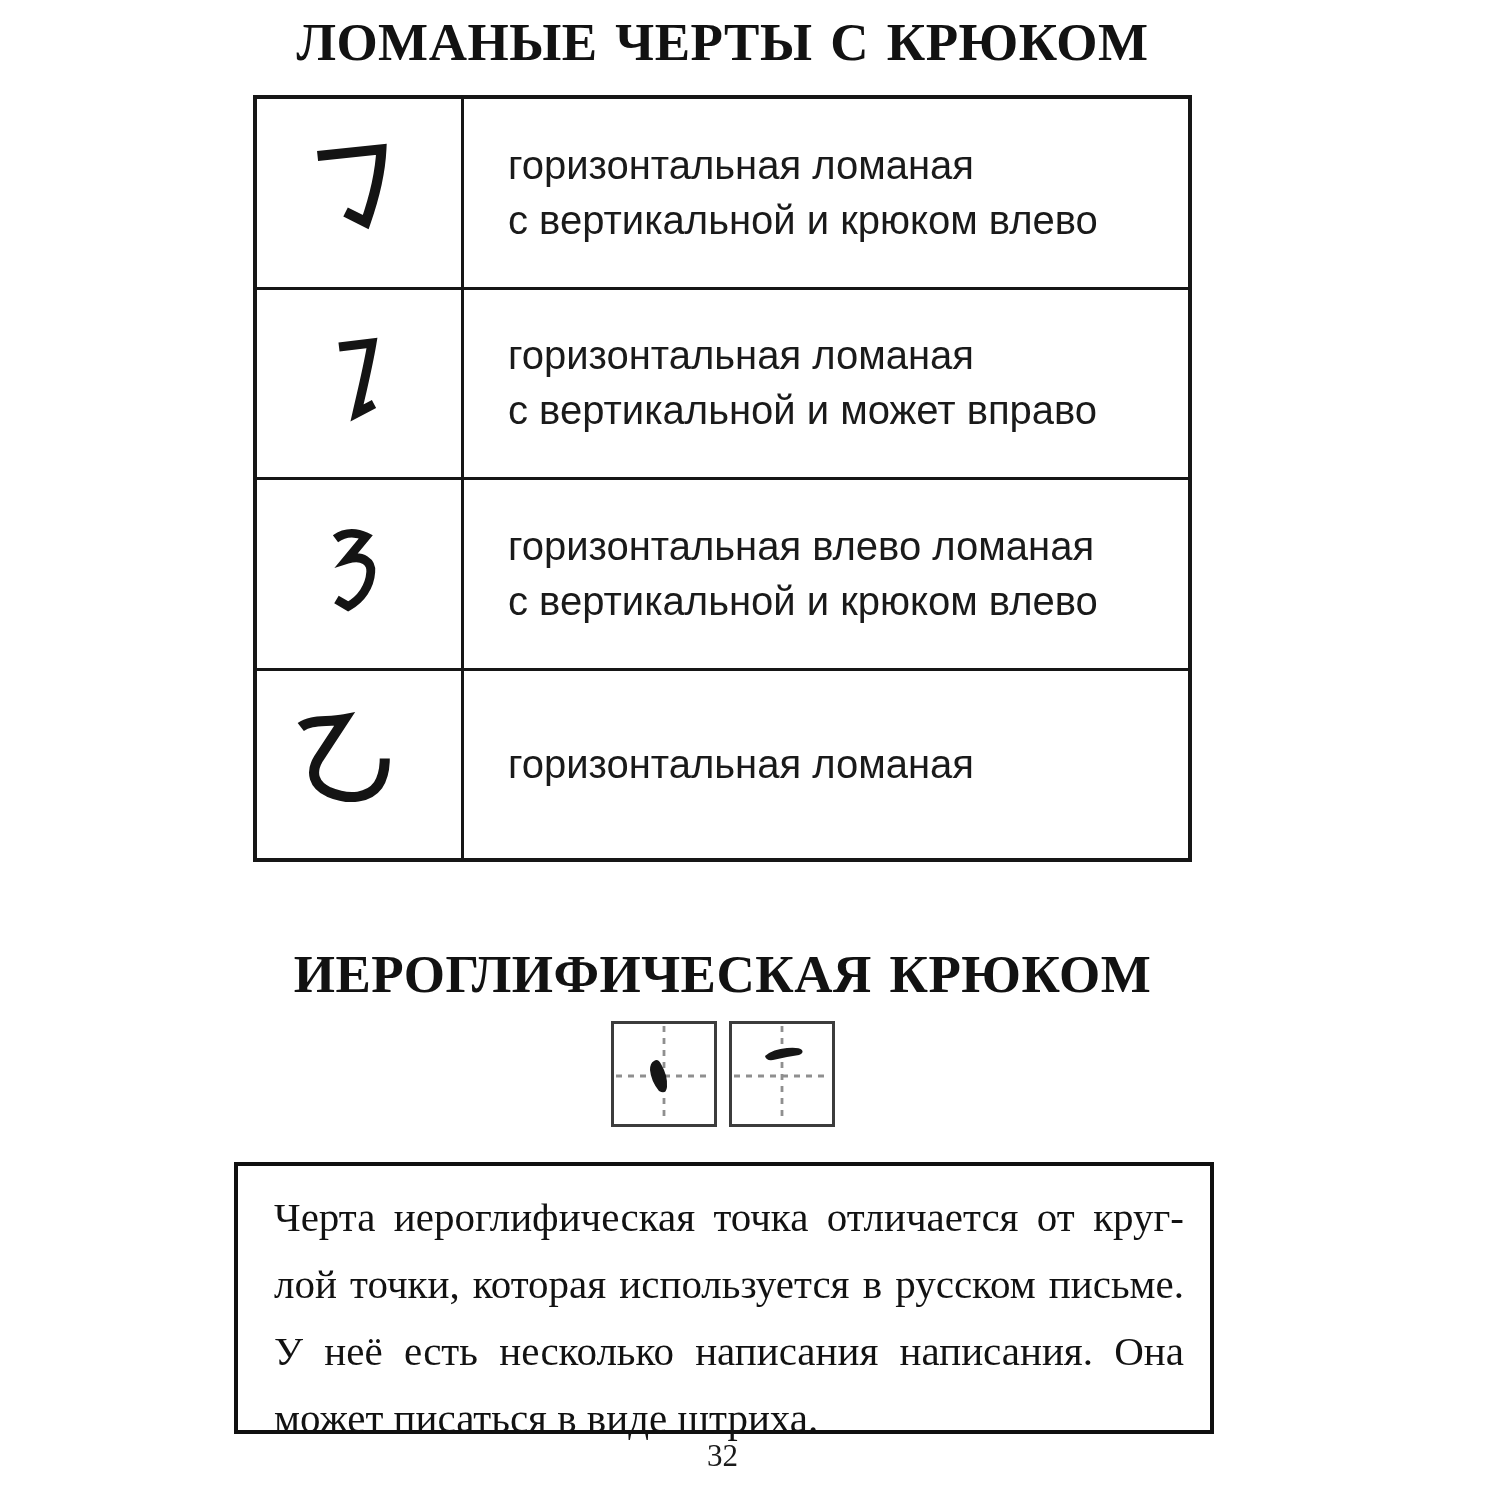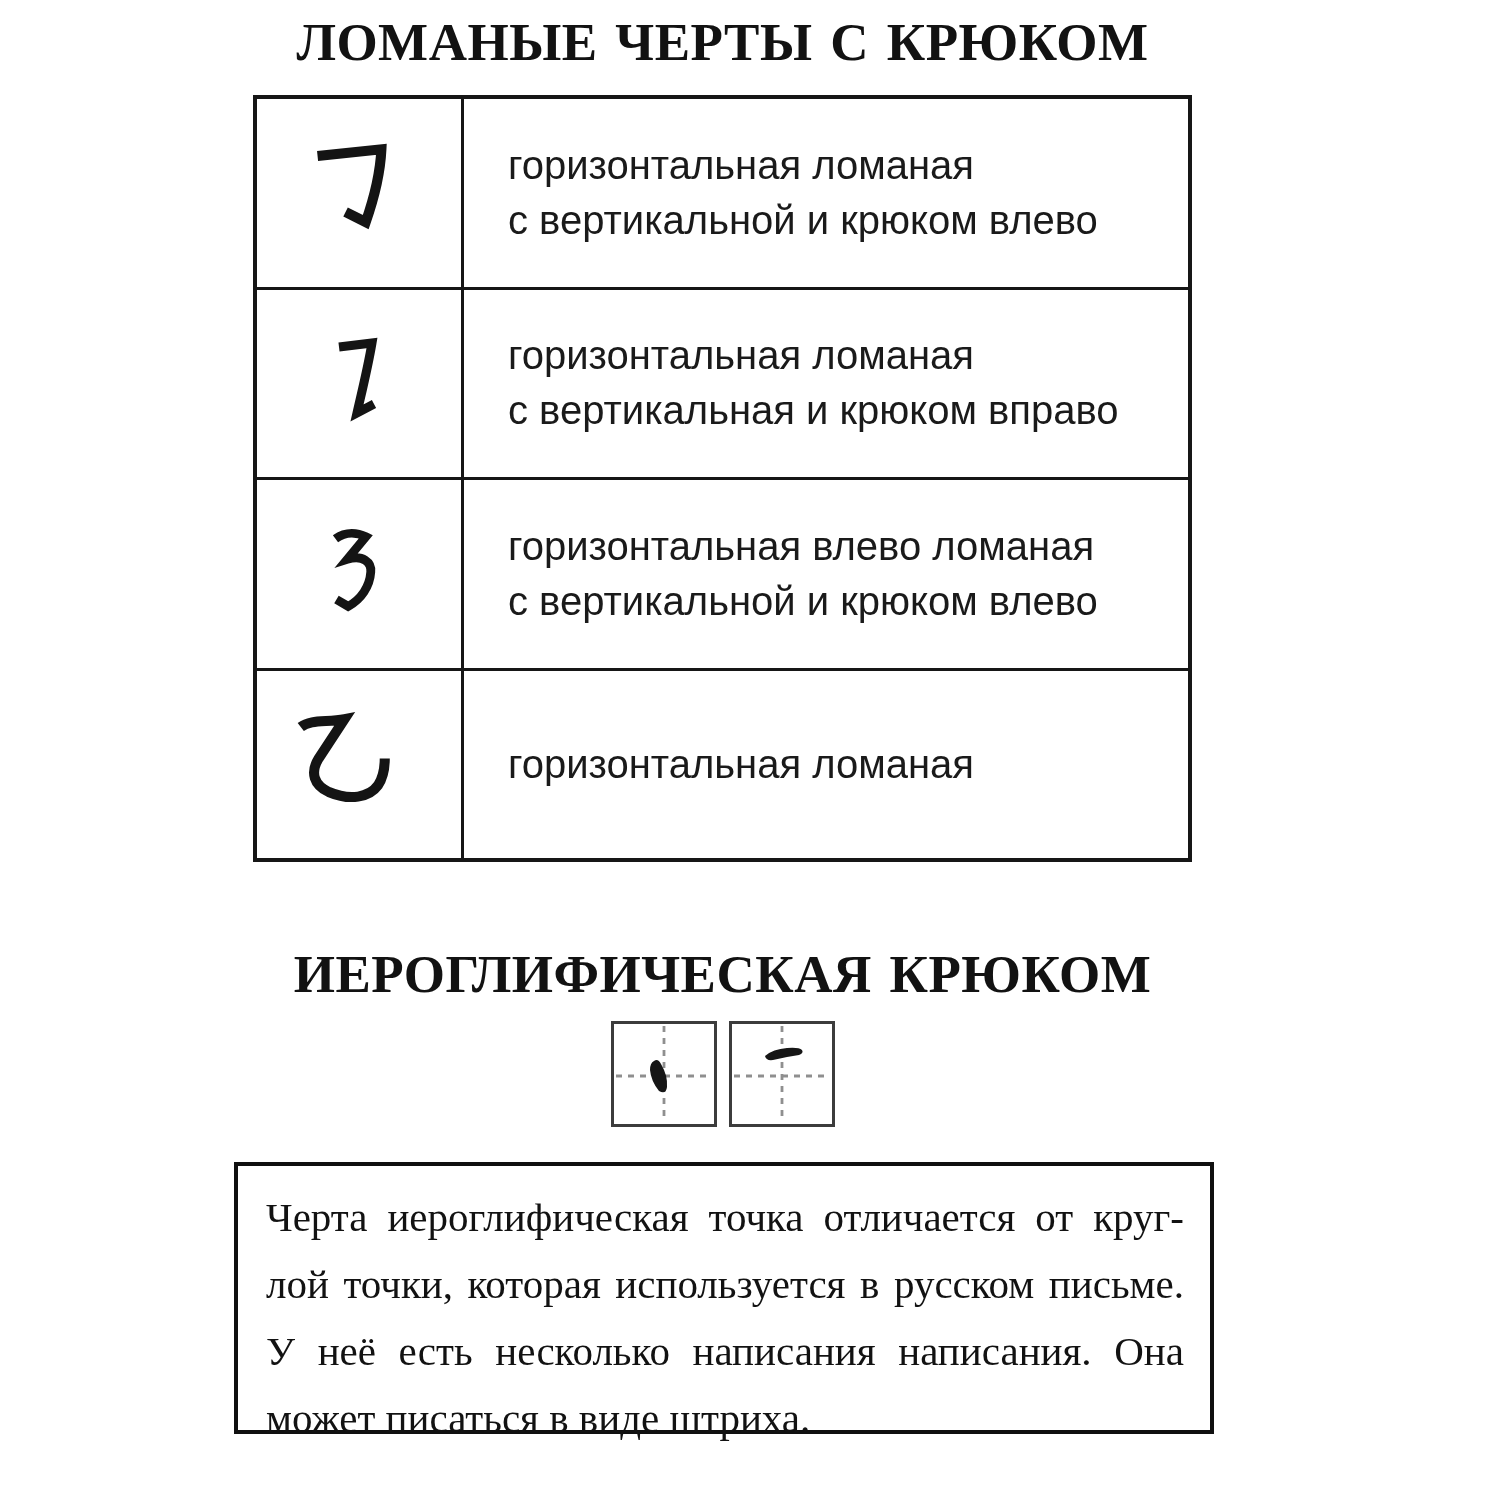--- a/index.html
+++ b/index.html
@@ -38,21 +38,21 @@
     border:3px solid #3c3c3c;box-sizing:border-box;background:#ffffff;
   }
   #pbox1{left:611px;}
   #pbox2{left:729px;}
   .pbox svg{display:block;width:100%;height:100%;}
   .cross-line{stroke:#8f8f8f;stroke-width:2.8;stroke-dasharray:6 6;fill:none;}
   .ink-fill{fill:#161616;stroke:none;}
   .note-box{
     position:absolute;left:234px;top:1162px;width:980px;height:272px;
     border:4px solid #101010;box-sizing:border-box;background:#ffffff;
-    padding:18px 26px 0 28px;
+    padding:18px 26px 0 36px;
     font-family:"Liberation Serif", serif;font-size:41px;line-height:67px;color:#121212;
   }
   .note-line{text-align:justify;text-align-last:justify;white-space:normal;}
   .note-line.last{text-align:left;text-align-last:left;}
   .pagenum{
     position:absolute;top:1438px;left:253px;width:939px;text-align:center;
     font-size:31px;font-family:"Liberation Serif", serif;color:#1a1a1a;
   }
 </style>
 </head>
@@ -77,21 +77,21 @@
     </div>
 
     <div class="t-row">
       <div class="cell-glyph">
         <svg class="stroke-svg" width="100" height="128" viewBox="0 0 100 100">
           <path d="M30,14 L63,10 C59,34 53,58 48,80 L65,71"></path>
         </svg>
       </div>
       <div class="cell-desc">
         <div>горизонтальная ломаная</div>
-        <div>с вертикальная и крюком вправо</div>
+        <div>с вертикальной и может вправо</div>
       </div>
     </div>
 
     <div class="t-row">
       <div class="cell-glyph">
         <svg class="stroke-svg" width="98" height="116" viewBox="0 0 100 100">
           <path d="M26,14 C37,6 49,8 57,12 L38,35 C54,30 63,38 62,48 C61,63 52,76 39,83 L27,76"></path>
         </svg>
       </div>
       <div class="cell-desc">
@@ -132,14 +132,15 @@
     </svg>
   </div>
 
   <div class="note-box">
     <div class="note-line">Черта иероглифическая точка отличается от круг-</div>
     <div class="note-line">лой точки, которая используется в русском письме.</div>
     <div class="note-line">У неё есть несколько написания написания. Она</div>
     <div class="note-line last">может писаться в виде штриха.</div>
   </div>
 
+  <div class="pagenum">32</div>
 
 </div>
 
 </body></html>

